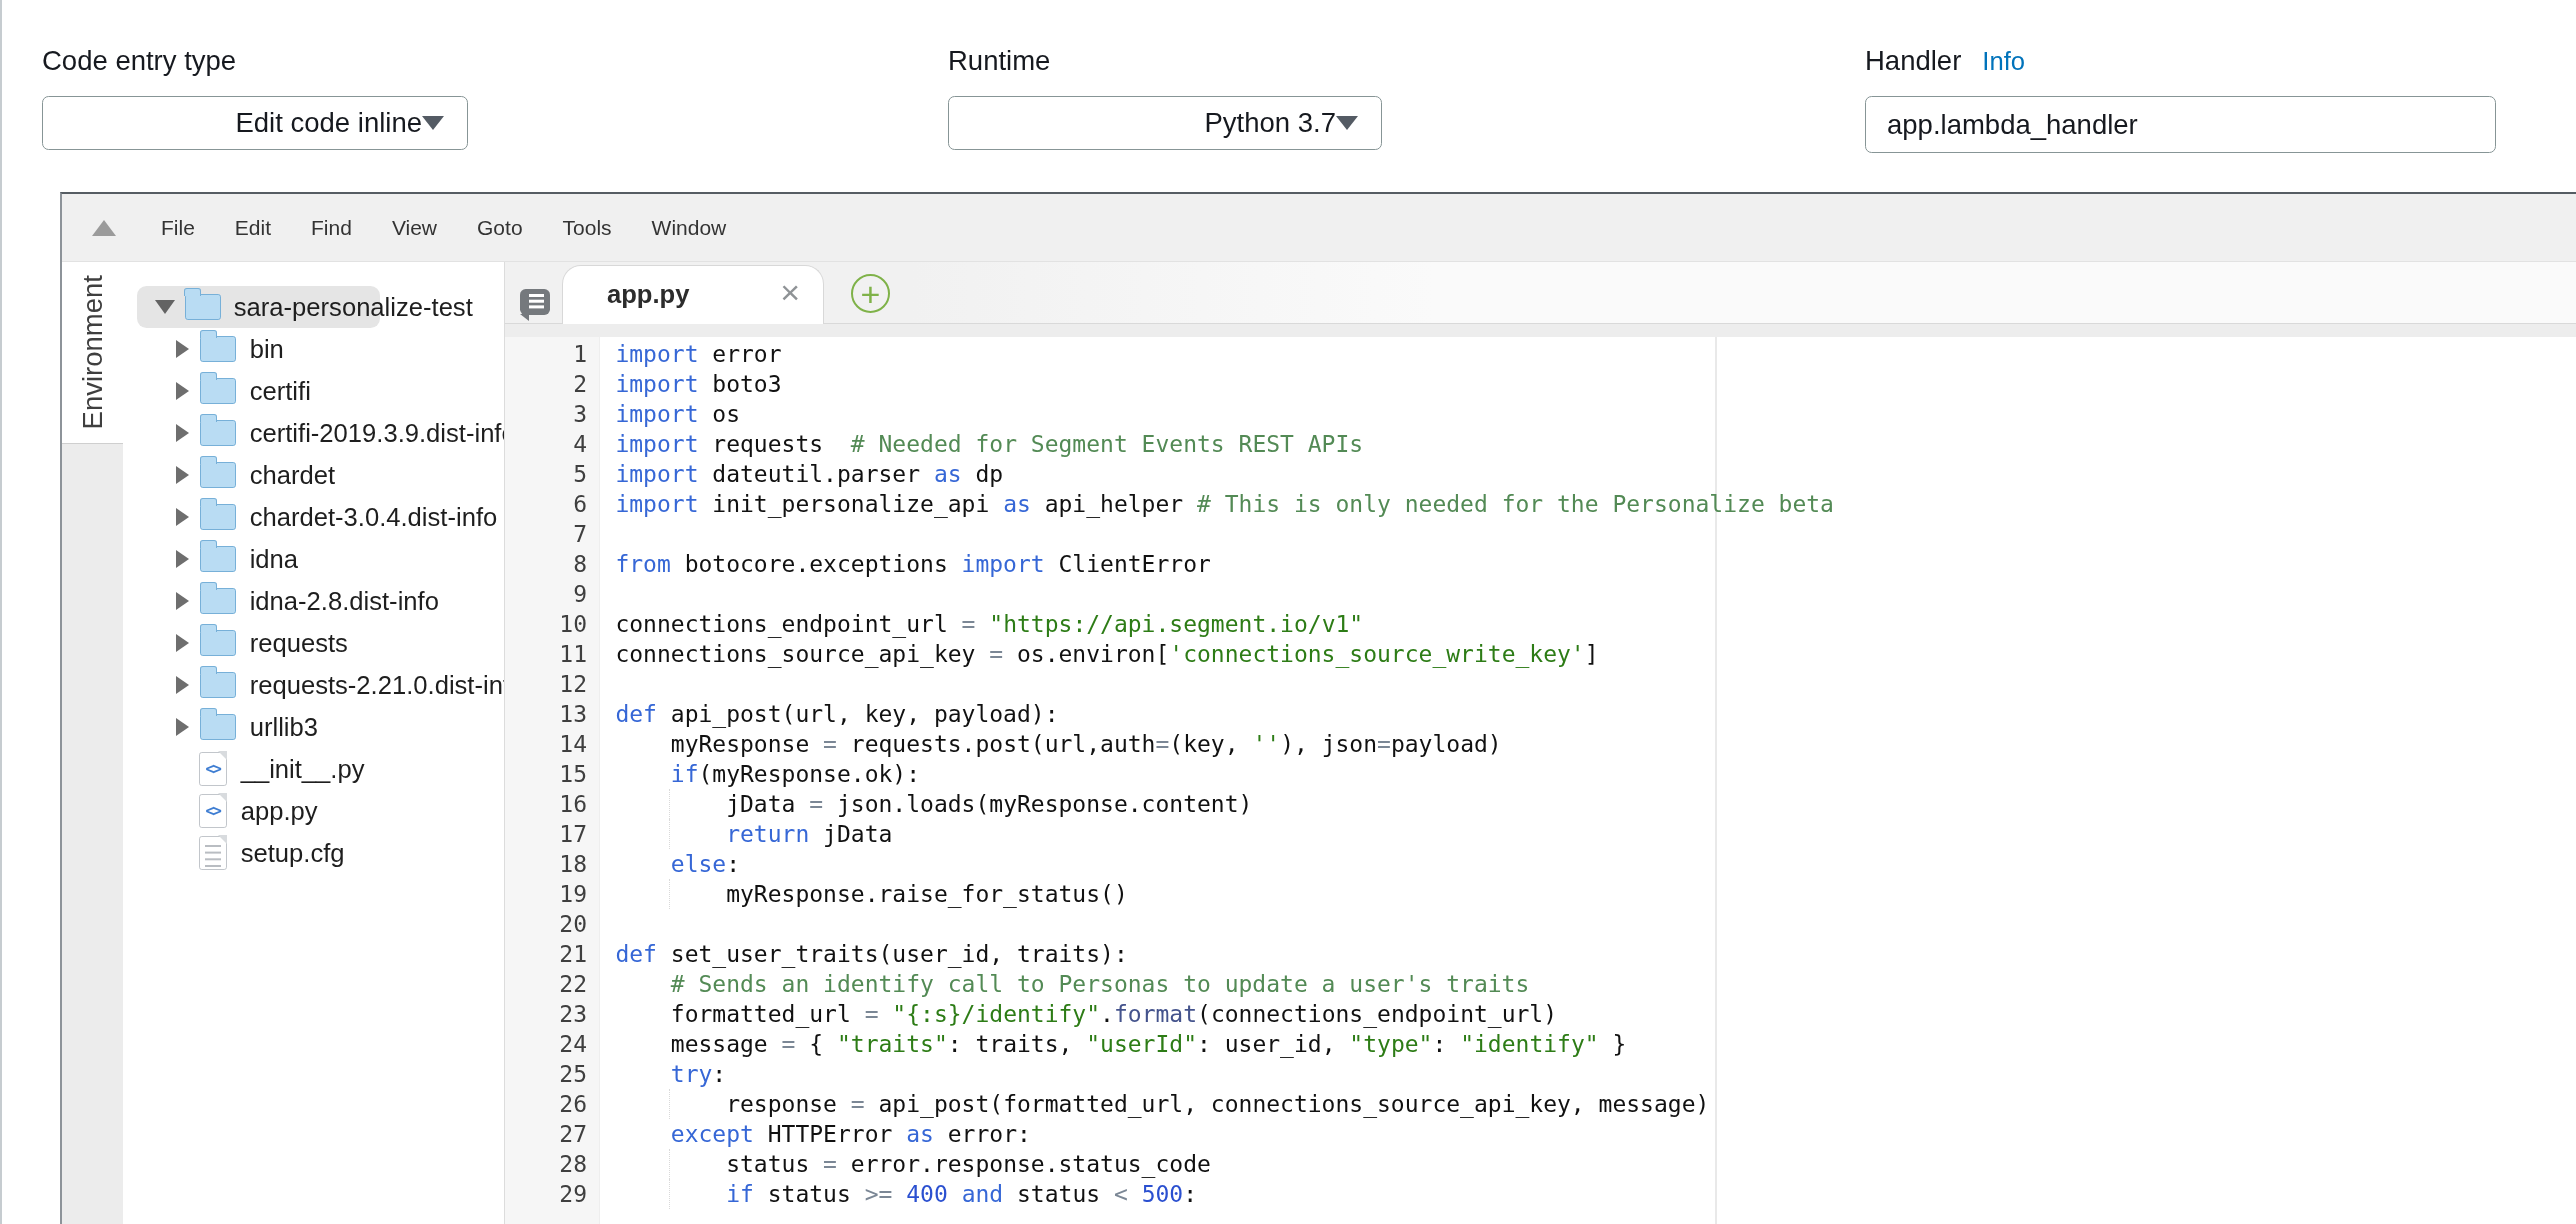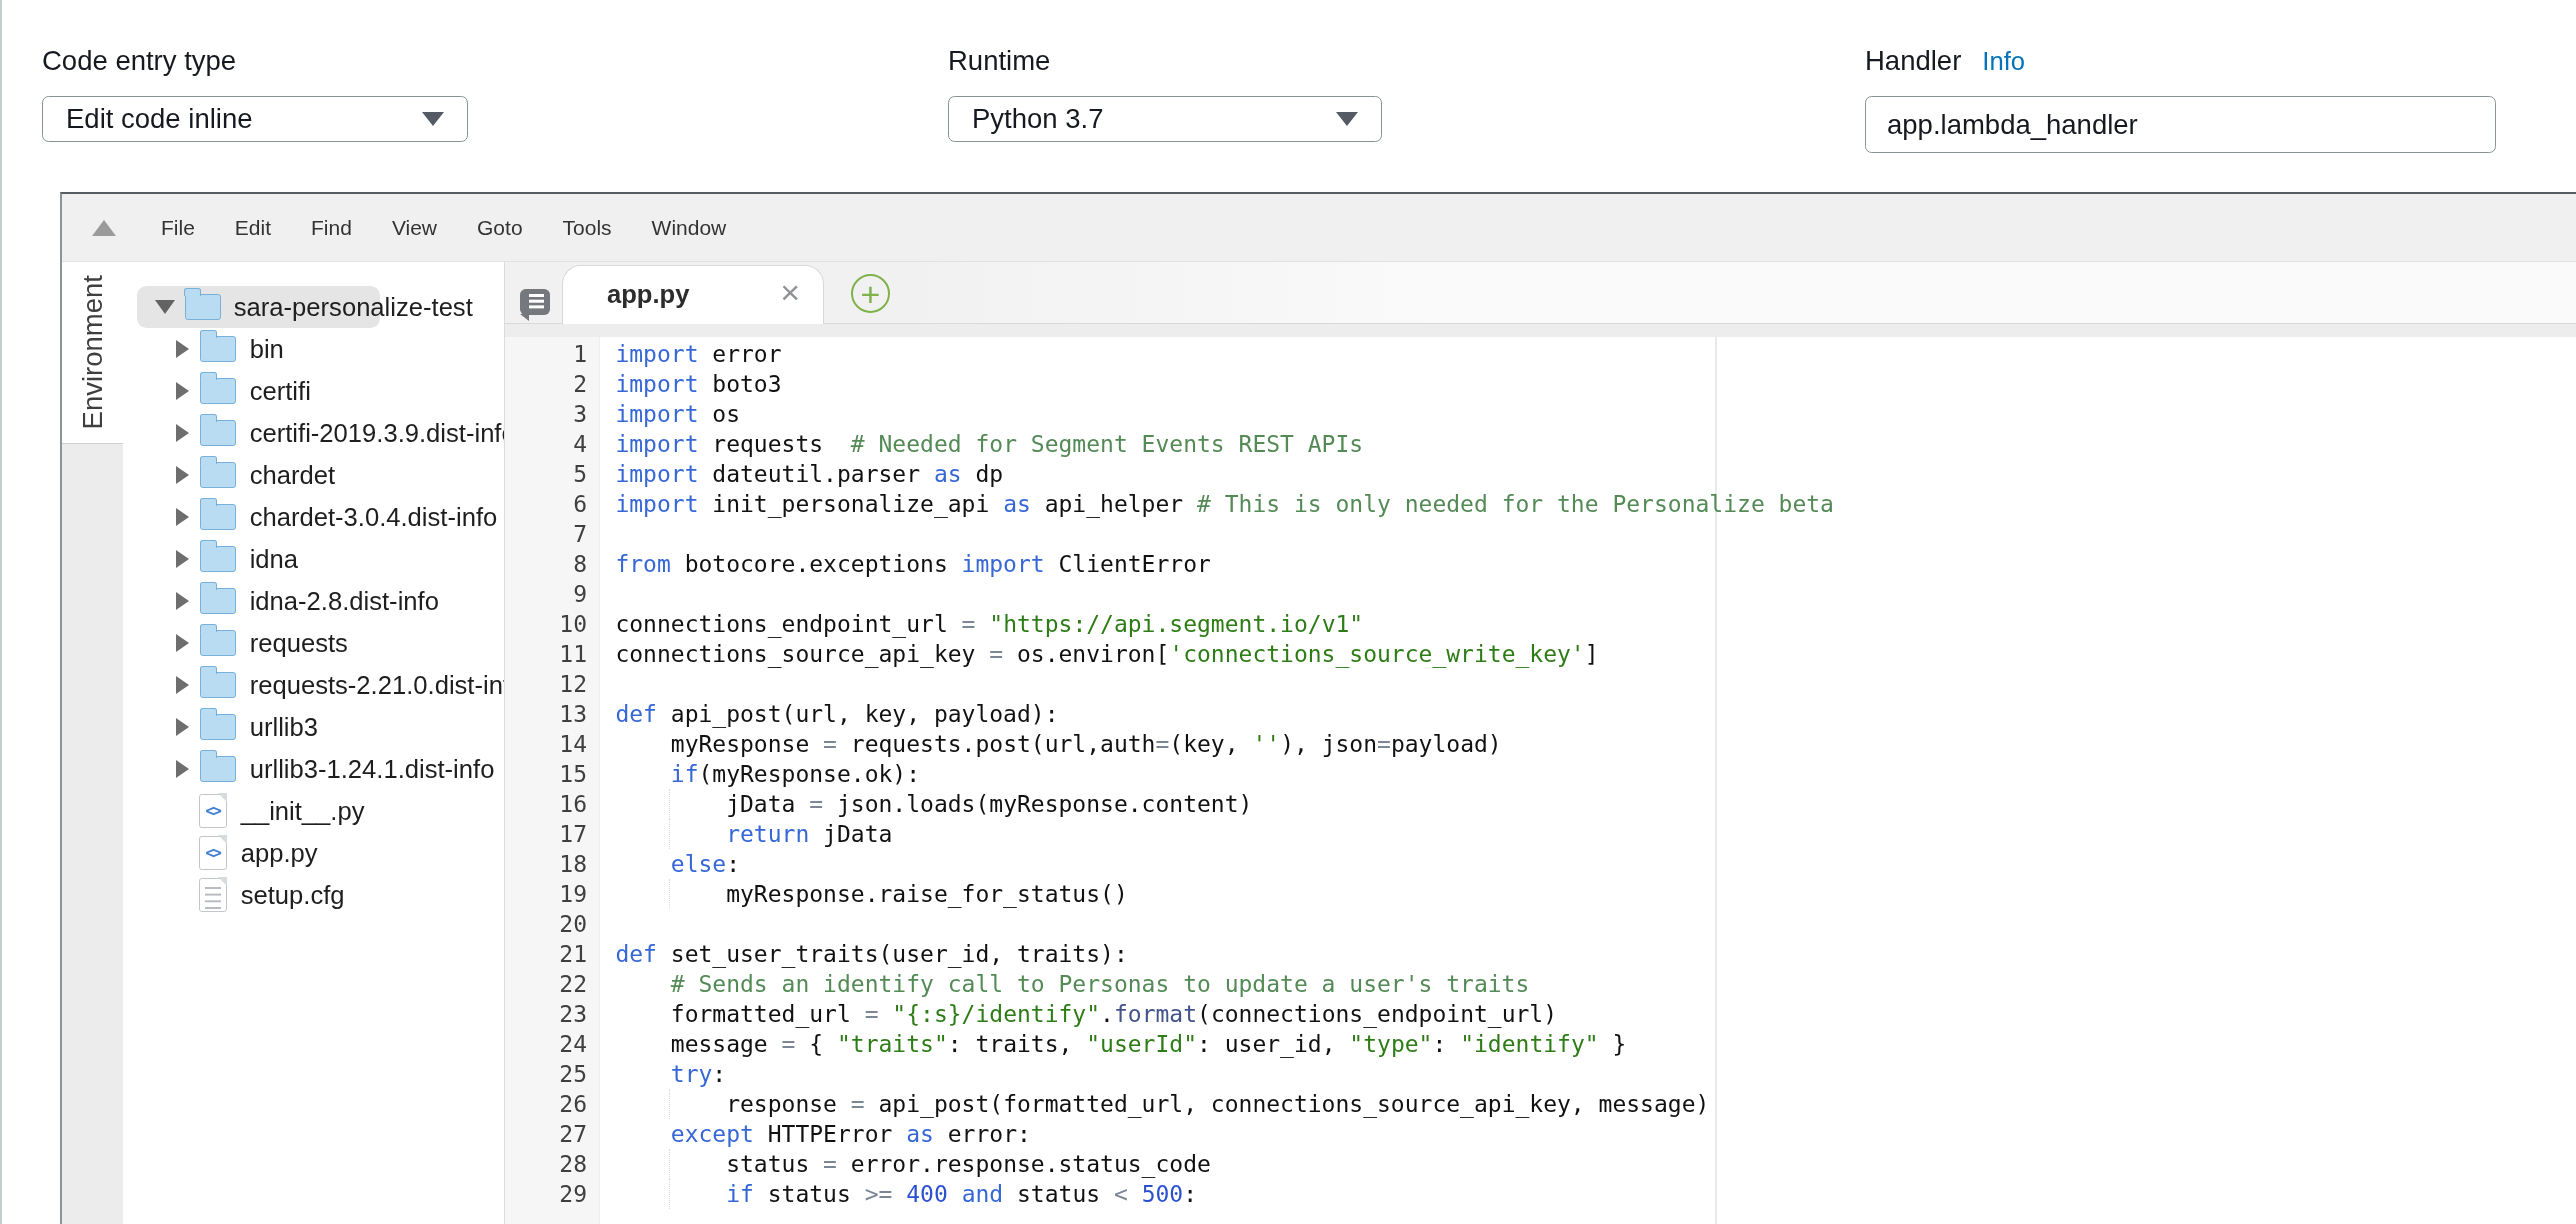--- a/index.html
+++ b/index.html
@@ -8,22 +8,22 @@
   body::before{content:"";position:absolute;left:0;top:0;bottom:0;width:1.9px;background:#c6ccd0}
 
   
   .ctl{position:absolute;top:45px}
   #ctl-code-entry{left:42px;width:426px}
   #ctl-runtime{left:948px;width:434px}
   #ctl-handler{left:1865px;width:631px}
   .ctl-label-row{display:flex;align-items:baseline;gap:21px;height:38px}
   .ctl-label{font-size:27.5px;color:#16191f}
   .info-link{font-size:25.6px;font-weight:normal;color:var(--info);text-decoration:none;cursor:pointer}
-  .select-box{margin-top:13.3px;height:46px;border:1.9px solid #879596;border-radius:6.6px;background:#fff;
-    display:flex;align-items:center;justify-content:space-between;padding:0 23px;cursor:pointer}
+  .select-box{margin-top:13.3px;height:54px;border:1.9px solid #879596;border-radius:6.6px;background:#fff;
+    display:flex;align-items:center;justify-content:flex-end;padding:0 23px;cursor:pointer}
   .sel-value{font-size:27.5px;color:#16191f}
   .caret{width:0;height:0;border-left:11.4px solid transparent;border-right:11.4px solid transparent;
     border-top:14.2px solid #545b64}
   .text-input{margin-top:13.3px;height:57px;width:100%;border:1.9px solid #879596;border-radius:6.6px;
     background:#fff;font-size:27.5px;color:#16191f;padding:0 21px;font-family:"Liberation Sans",sans-serif;outline:none}
 
   
   .ide{position:absolute;left:60px;top:192px;right:0;bottom:0;border-top:2.8px solid #565d63;
     border-left:2.8px solid #8d9399;background:#fff;display:flex;flex-direction:column}
   .menubar{height:68px;background:#f0f0f0;border-bottom:0.9px solid #e2e2e2;display:flex;align-items:center;flex:none}
@@ -198,25 +198,20 @@
         </div>
         <div class="tree-row folder">
           <span class="caret-right"></span>
           <span class="ic-folder"></span>
           <span class="lbl">requests-2.21.0.dist-info</span>
         </div>
         <div class="tree-row folder">
           <span class="caret-right"></span>
           <span class="ic-folder"></span>
           <span class="lbl">urllib3</span>
-        </div>
-        <div class="tree-row folder">
-          <span class="caret-right"></span>
-          <span class="ic-folder"></span>
-          <span class="lbl">urllib3-1.24.1.dist-info</span>
         </div>
         <div class="tree-row file">
           <span class="ic-page">
             <span class="fold"></span>
             <span class="pybr">&lt;&gt;</span>
           </span>
           <span class="lbl">__init__.py</span>
         </div>
         <div class="tree-row file">
           <span class="ic-page">

